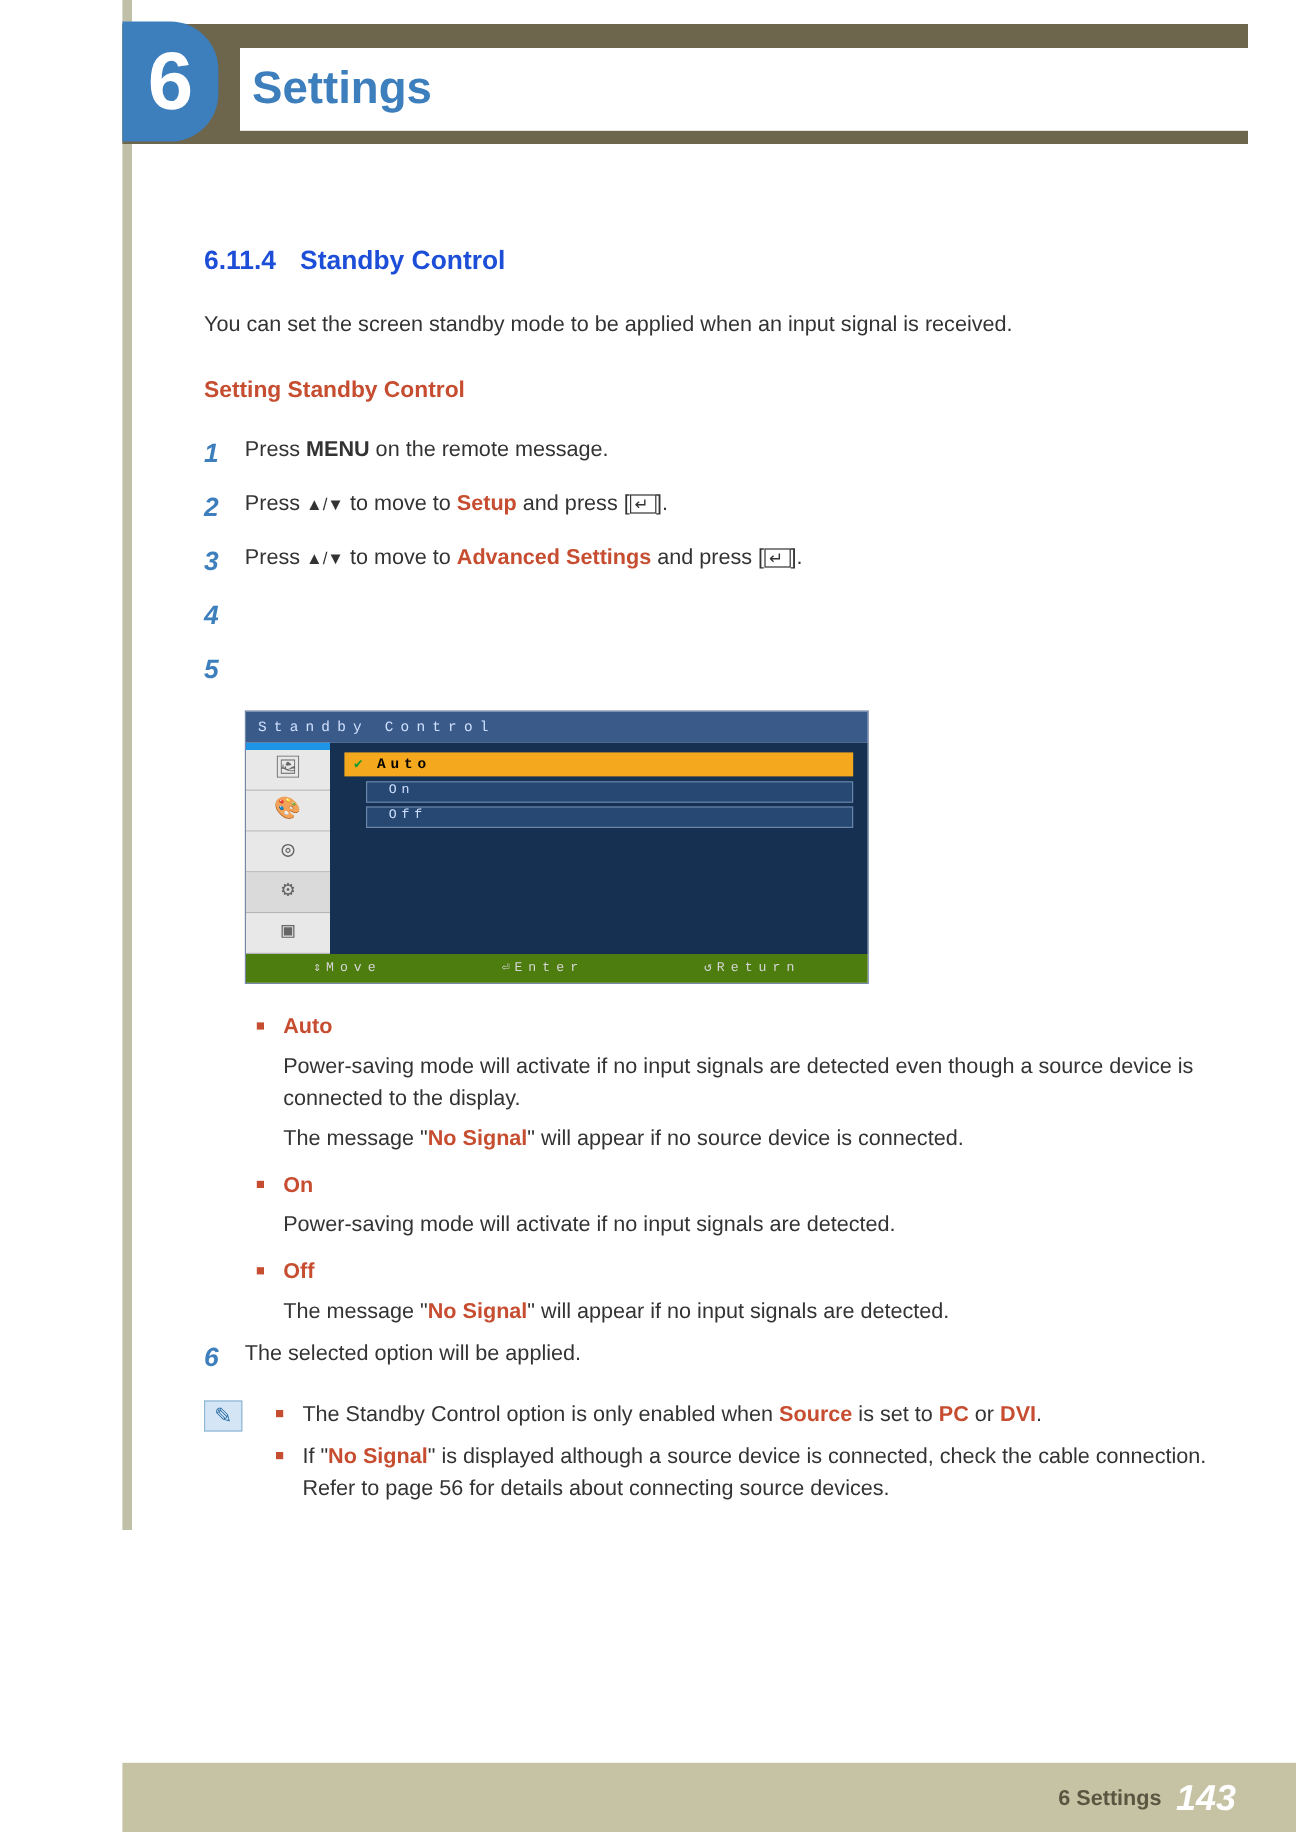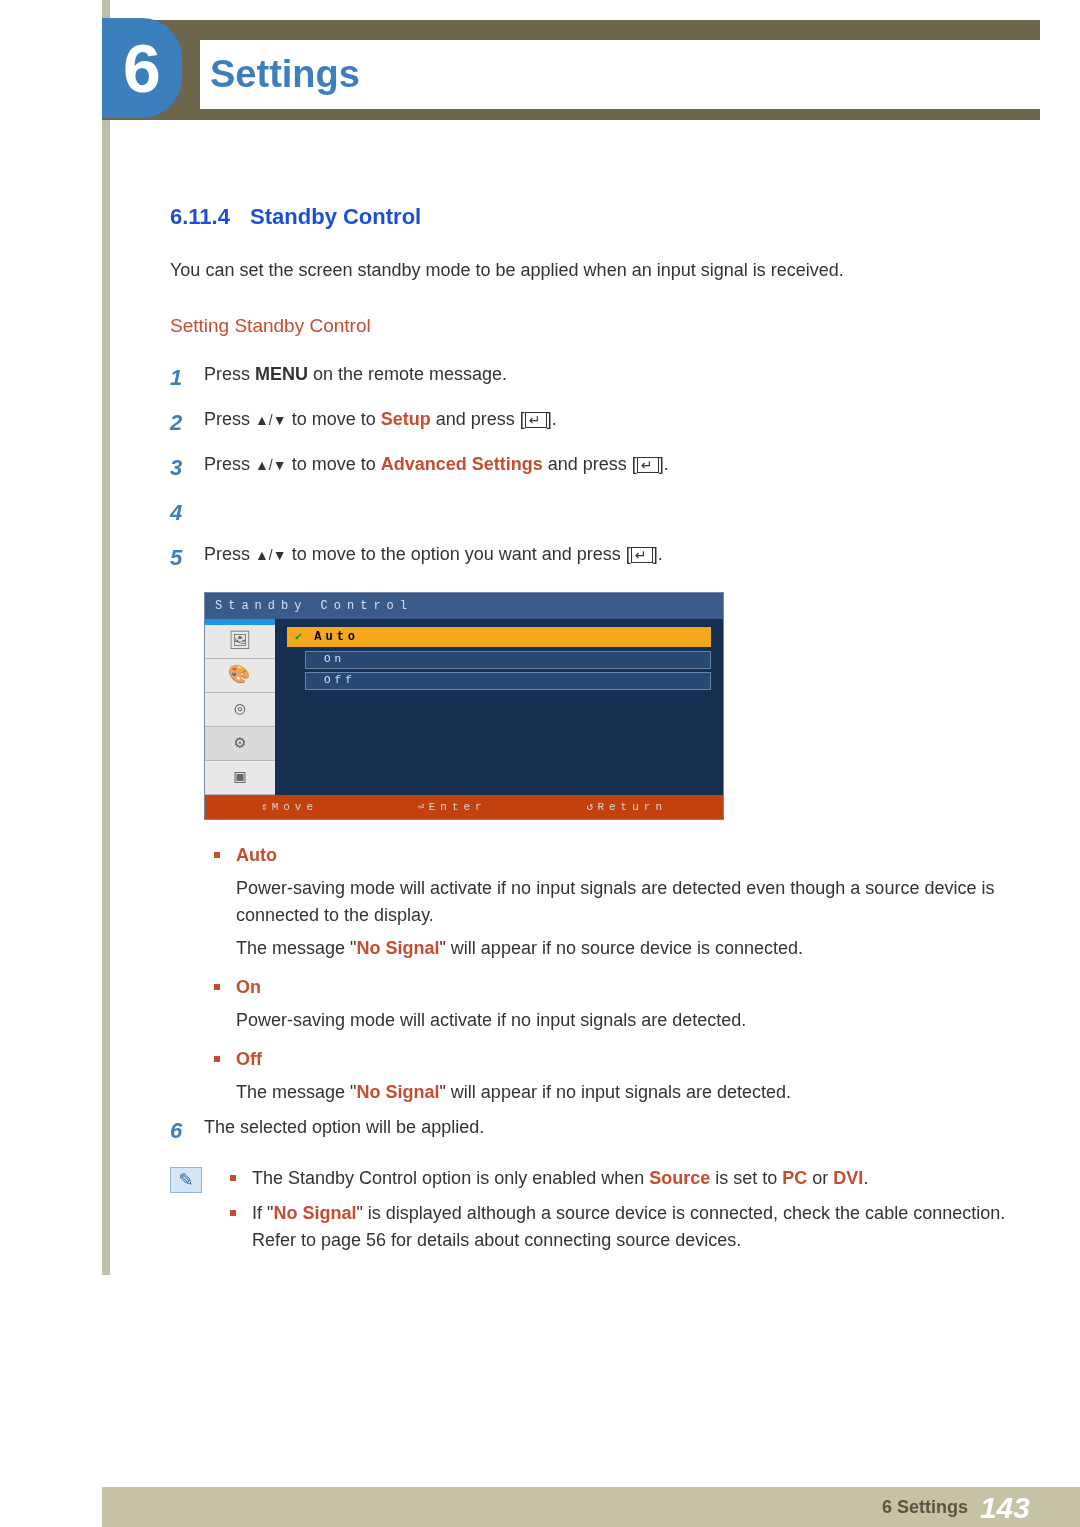--- a/index.html
+++ b/index.html
@@ -72,21 +72,21 @@
     color: #1d4ed8;
     font-size: 22px;
     font-weight: bold;
     margin-bottom: 24px;
   }
   .section-number { margin-right: 14px; }
   .intro-text { margin-bottom: 28px; font-size: 18px; }
   .sub-heading {
     color: #c64d30;
     font-size: 19px;
-    font-weight: normal;
+    font-weight: bold;
     margin-bottom: 20px;
   }
   .step-list { list-style: none; }
   .step { display: flex; margin-bottom: 12px; align-items: flex-start; }
   .step-num {
     color: #3d7ebc;
     font-size: 22px;
     font-style: italic;
     font-weight: bold;
     width: 34px;
@@ -163,21 +163,21 @@
     height: 18px;
     padding: 0 18px;
     letter-spacing: 4px;
     font-size: 11px;
     display: flex;
     align-items: center;
     margin: 3px 0 3px 18px;
     background: #264872;
   }
   .osd-foot {
-    background: #c2410c;
+    background: #4d7c0f;
     color: #d6d6d6;
     font-size: 11px;
     letter-spacing: 5px;
     display: flex;
     justify-content: space-around;
     padding: 4px 6px;
   }
   .osd-foot span .sym { letter-spacing: 0; margin-right: 4px; font-size: 11px; }
 
   .sub-item { margin: 12px 0 8px 34px; }
@@ -200,21 +200,21 @@
   }
   .note-list { flex: 1; }
   .note-row { display: flex; margin-bottom: 8px; font-size: 18px; }
   .note-row .sq { margin-top: 10px; }
 
   .footer-bar {
     position: absolute;
     left: 102px;
     right: 0;
     bottom: 0;
-    height: 40px;
+    height: 58px;
     background: #c6c2a4;
     display: flex;
     align-items: center;
     justify-content: flex-end;
     padding-right: 50px;
     color: #5a5540;
     font-size: 18px;
     font-weight: bold;
   }
   .page-num {
@@ -270,23 +270,20 @@
           <span>Press </span><span class="arrows">▲/▼</span><span> to move to </span><span class="b-orange">Advanced Settings</span><span> and press [</span><span class="enter-glyph"></span><span>].</span>
         </span>
       </li>
 
       <li class="step">
         <span class="step-num">4</span>
       </li>
 
       <li class="step">
         <span class="step-num">5</span>
-        <span class="step-body">
-          <span>Press </span><span class="arrows">▲/▼</span><span> to move to the option you want and press [</span><span class="enter-glyph"></span><span>].</span>
-        </span>
       </li>
     </ol>
 
     <div class="osd">
       <div class="osd-title">Standby Control</div>
       <div class="osd-body">
         <div class="osd-icons">
           <div class="osd-lip"></div>
           <div class="osd-ic">🖼</div>
           <div class="osd-ic">🎨</div>

